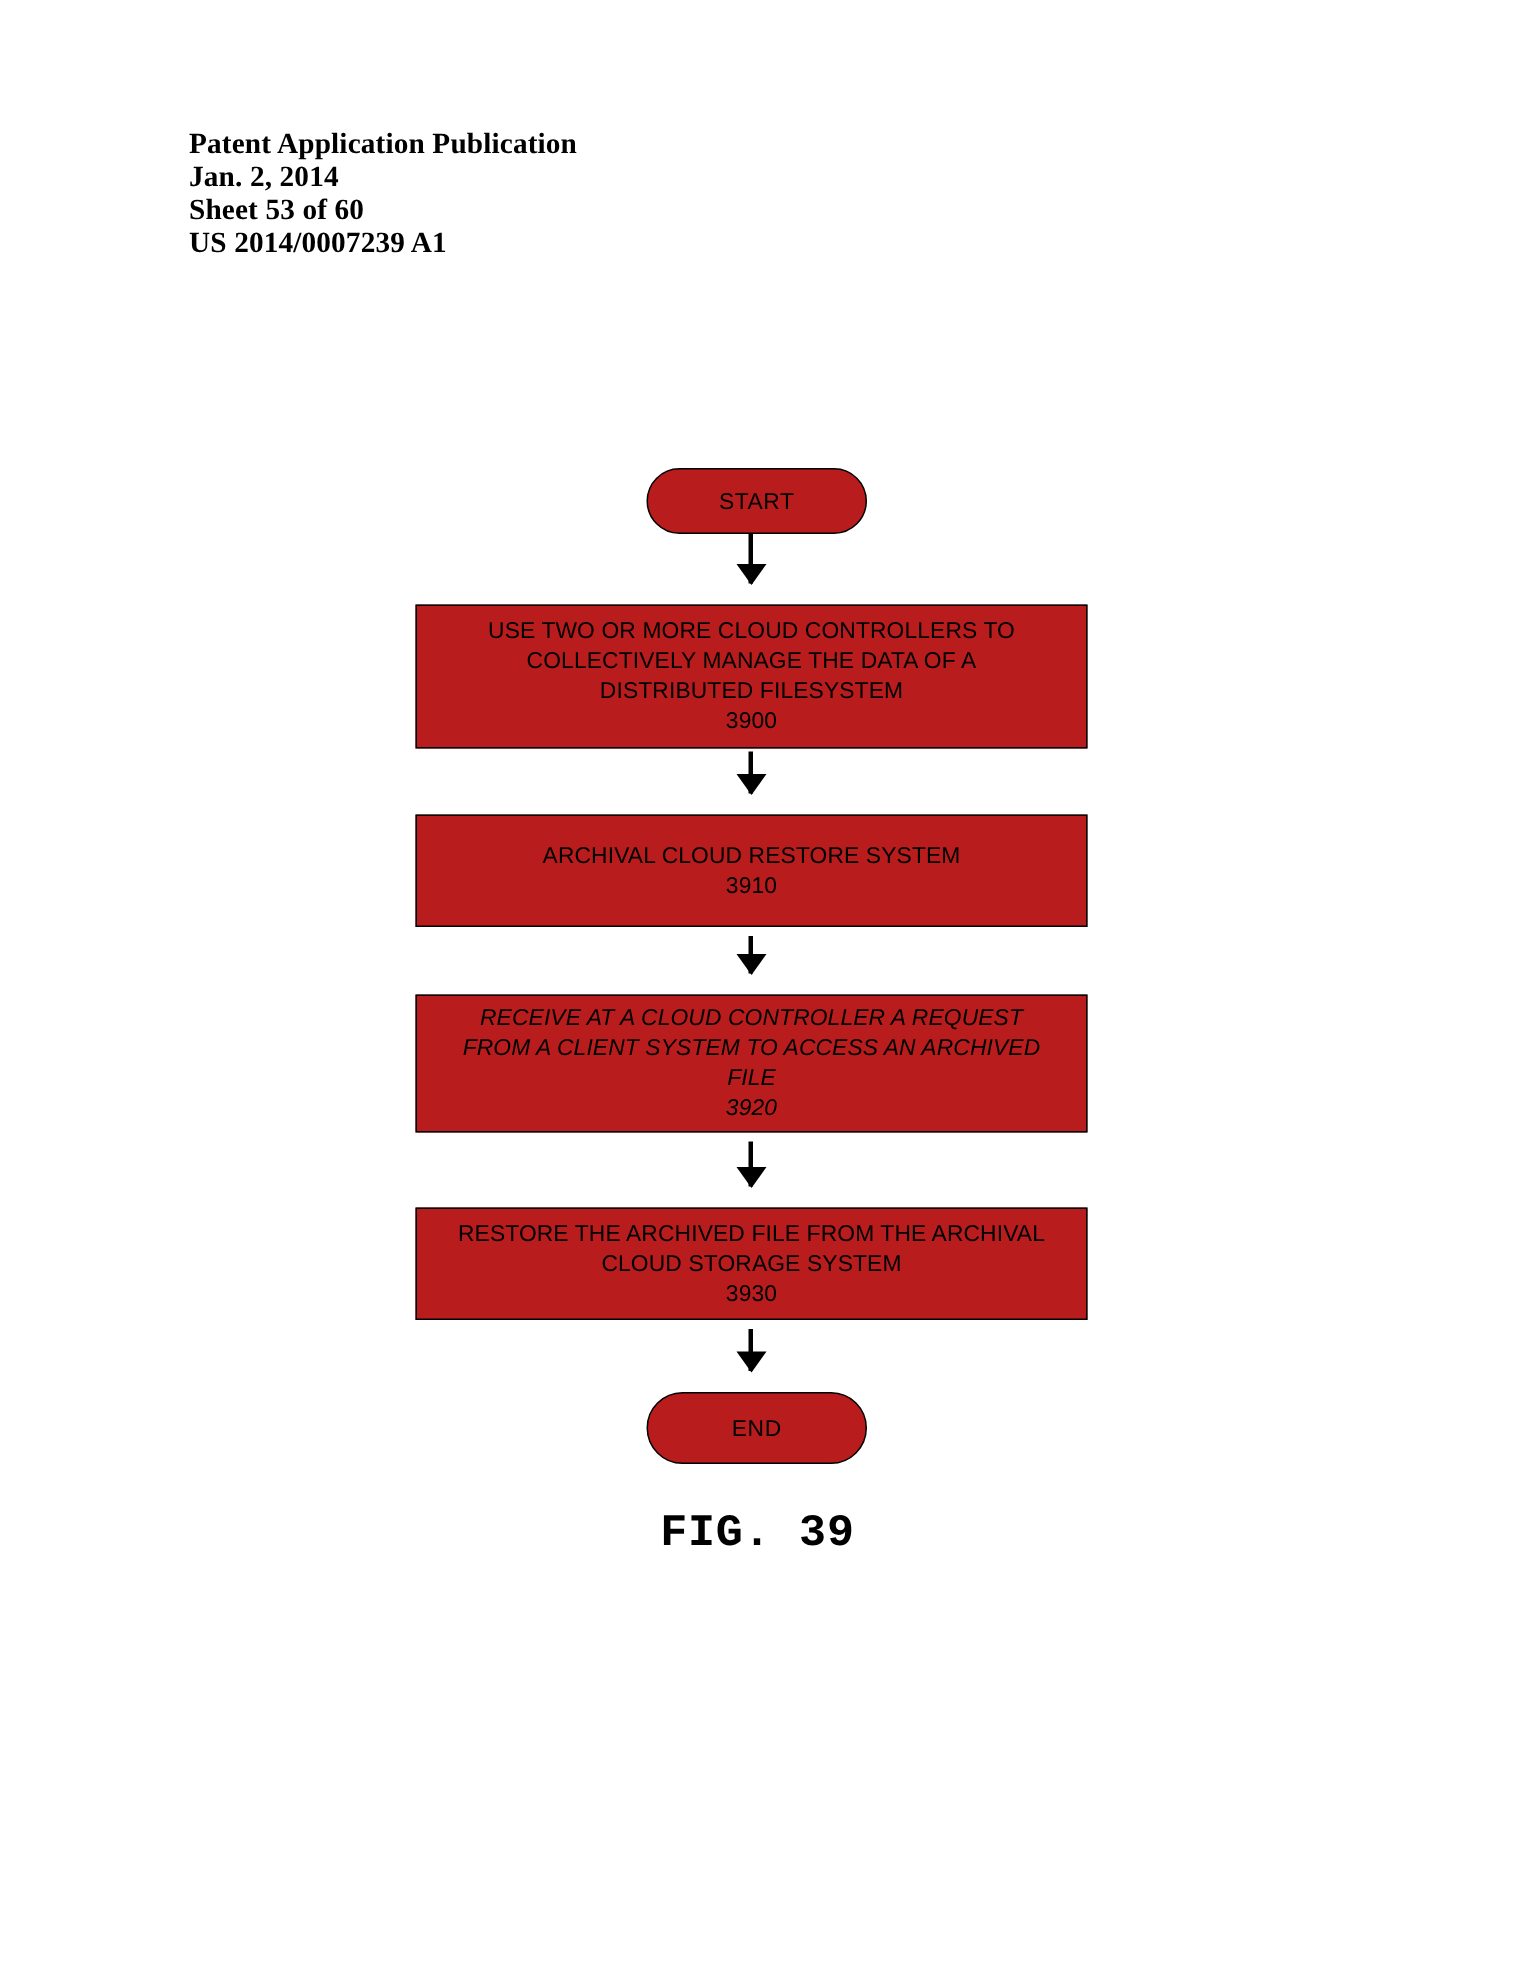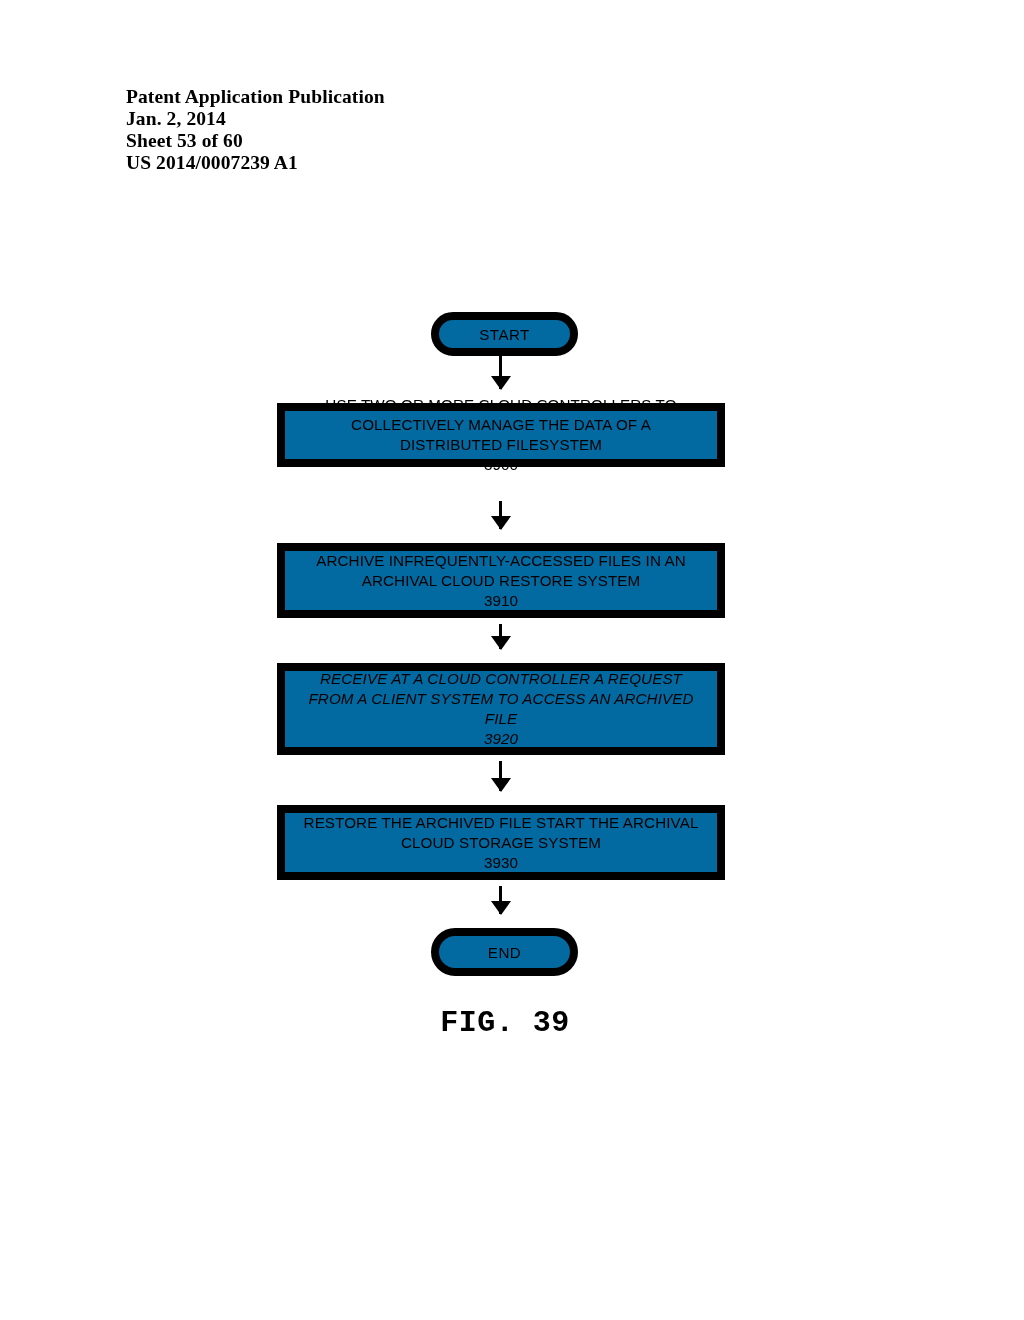--- a/index.html
+++ b/index.html
@@ -44,22 +44,22 @@
     left: 0;
     top: 0;
     width: 1024px;
     height: 1320px;
   }
 
   
   .node {
     position: absolute;
     box-sizing: border-box;
-    background: #0369a1;
-    border: 8px solid #000000;
+    background: #b91c1c;
+    border: 1px solid #000000;
     display: flex;
     flex-direction: column;
     align-items: center;
     justify-content: center;
     text-align: center;
   }
   .node::after {
     content: "";
     position: absolute;
     left: 6px;
@@ -82,21 +82,21 @@
   
   .terminator {
     border-radius: 999px;
     font-size: 15.2px;
     letter-spacing: 0.4px;
   }
   .terminator::after { border-radius: 999px; }
 
   
   #node-start { left: 431px; top: 312px; width: 147px; height: 44px; }
-  #node-3900  { left: 277px; top: 403px; width: 448px; height: 64px; }
+  #node-3900  { left: 277px; top: 403px; width: 448px; height: 96px; }
   #node-3910  { left: 277px; top: 543px; width: 448px; height: 75px; }
   #node-3920  { left: 277px; top: 663px; width: 448px; height: 92px; font-style: italic; }
   #node-3930  { left: 277px; top: 805px; width: 448px; height: 75px; }
   #node-end   { left: 431px; top: 928px; width: 147px; height: 48px; }
 
   
   .connector {
     position: absolute;
     left: 499px;
     width: 3px;
@@ -153,38 +153,37 @@
   <div class="node process" id="node-3900">
     <span class="line">USE TWO OR MORE CLOUD CONTROLLERS TO</span>
     <span class="line">COLLECTIVELY MANAGE THE DATA OF A</span>
     <span class="line">DISTRIBUTED FILESYSTEM</span>
     <span class="line">3900</span>
   </div>
 
   <div class="connector" id="conn-2"></div>
 
   <div class="node process" id="node-3910">
-    <span class="line">ARCHIVE INFREQUENTLY-ACCESSED FILES IN AN</span>
     <span class="line">ARCHIVAL CLOUD RESTORE SYSTEM</span>
     <span class="line">3910</span>
   </div>
 
   <div class="connector" id="conn-3"></div>
 
   <div class="node process" id="node-3920">
     <span class="line">RECEIVE AT A CLOUD CONTROLLER A REQUEST</span>
     <span class="line">FROM A CLIENT SYSTEM TO ACCESS AN ARCHIVED</span>
     <span class="line">FILE</span>
     <span class="line">3920</span>
   </div>
 
   <div class="connector" id="conn-4"></div>
 
   <div class="node process" id="node-3930">
-    <span class="line">RESTORE THE ARCHIVED FILE START THE ARCHIVAL</span>
+    <span class="line">RESTORE THE ARCHIVED FILE FROM THE ARCHIVAL</span>
     <span class="line">CLOUD STORAGE SYSTEM</span>
     <span class="line">3930</span>
   </div>
 
   <div class="connector" id="conn-5"></div>
 
   <div class="node terminator" id="node-end">
     <span>END</span>
   </div>
 

